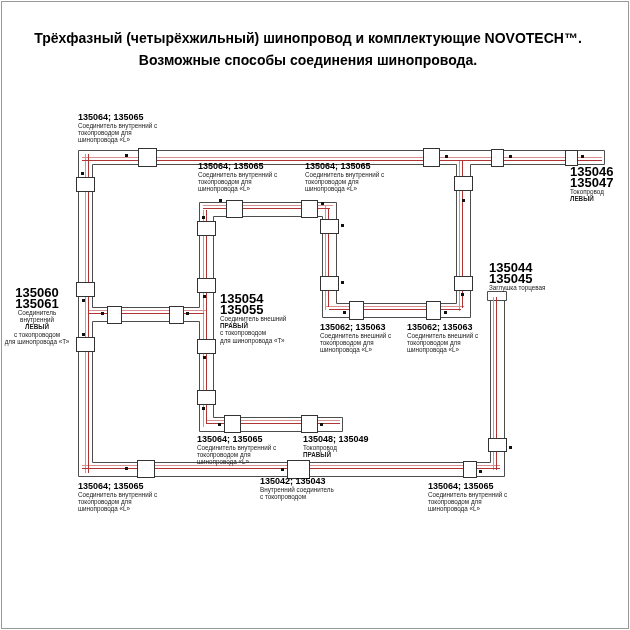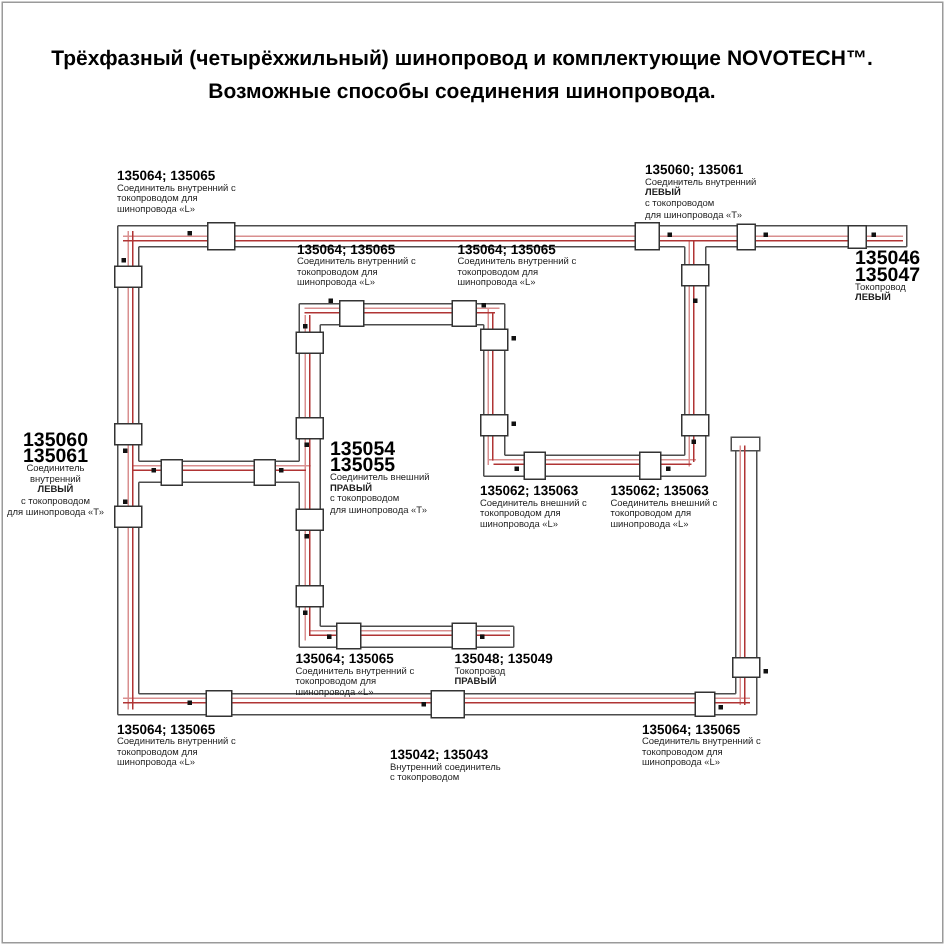--- a/index.html
+++ b/index.html
@@ -159,27 +159,20 @@
     <div class="d">шинопровода «L»</div>
   </div>
 
   <div class="lbl" style="left:305px;top:161px">
     <div class="num">135064; 135065</div>
     <div class="d">Соединитель внутренний с</div>
     <div class="d">токопроводом для</div>
     <div class="d">шинопровода «L»</div>
   </div>
 
-  <div class="lbl" style="left:430px;top:108px">
-    <div class="num">135060; 135061</div>
-    <div class="d">Соединитель внутренний</div>
-    <div class="d b">ЛЕВЫЙ</div>
-    <div class="d">с токопроводом</div>
-    <div class="d">для шинопровода «Т»</div>
-  </div>
 
   <div class="lbl" style="left:570px;top:166px">
     <div class="num big">135046</div>
     <div class="num big">135047</div>
     <div class="d">Токопровод</div>
     <div class="d b">ЛЕВЫЙ</div>
   </div>
 
   <div class="lbl right" style="right:556px;top:287px">
     <div class="num big">135060</div>
@@ -206,20 +199,25 @@
     <div class="d">шинопровода «L»</div>
   </div>
 
   <div class="lbl" style="left:407px;top:322px">
     <div class="num">135062; 135063</div>
     <div class="d">Соединитель внешний с</div>
     <div class="d">токопроводом для</div>
     <div class="d">шинопровода «L»</div>
   </div>
 
+  <div class="lbl" style="left:489px;top:262px">
+    <div class="num big">135044</div>
+    <div class="num big">135045</div>
+    <div class="d">Заглушка торцевая</div>
+  </div>
 
   <div class="lbl" style="left:197px;top:434px">
     <div class="num">135064; 135065</div>
     <div class="d">Соединитель внутренний с</div>
     <div class="d">токопроводом для</div>
     <div class="d">шинопровода «L»</div>
   </div>
 
   <div class="lbl" style="left:303px;top:434px">
     <div class="num">135048; 135049</div>
@@ -227,21 +225,21 @@
     <div class="d b">ПРАВЫЙ</div>
   </div>
 
   <div class="lbl" style="left:78px;top:481px">
     <div class="num">135064; 135065</div>
     <div class="d">Соединитель внутренний с</div>
     <div class="d">токопроводом для</div>
     <div class="d">шинопровода «L»</div>
   </div>
 
-  <div class="lbl" style="left:260px;top:498px">
+  <div class="lbl" style="left:260px;top:476px">
     <div class="num">135042; 135043</div>
     <div class="d">Внутренний соединитель</div>
     <div class="d">с токопроводом</div>
   </div>
 
   <div class="lbl" style="left:428px;top:481px">
     <div class="num">135064; 135065</div>
     <div class="d">Соединитель внутренний с</div>
     <div class="d">токопроводом для</div>
     <div class="d">шинопровода «L»</div>

